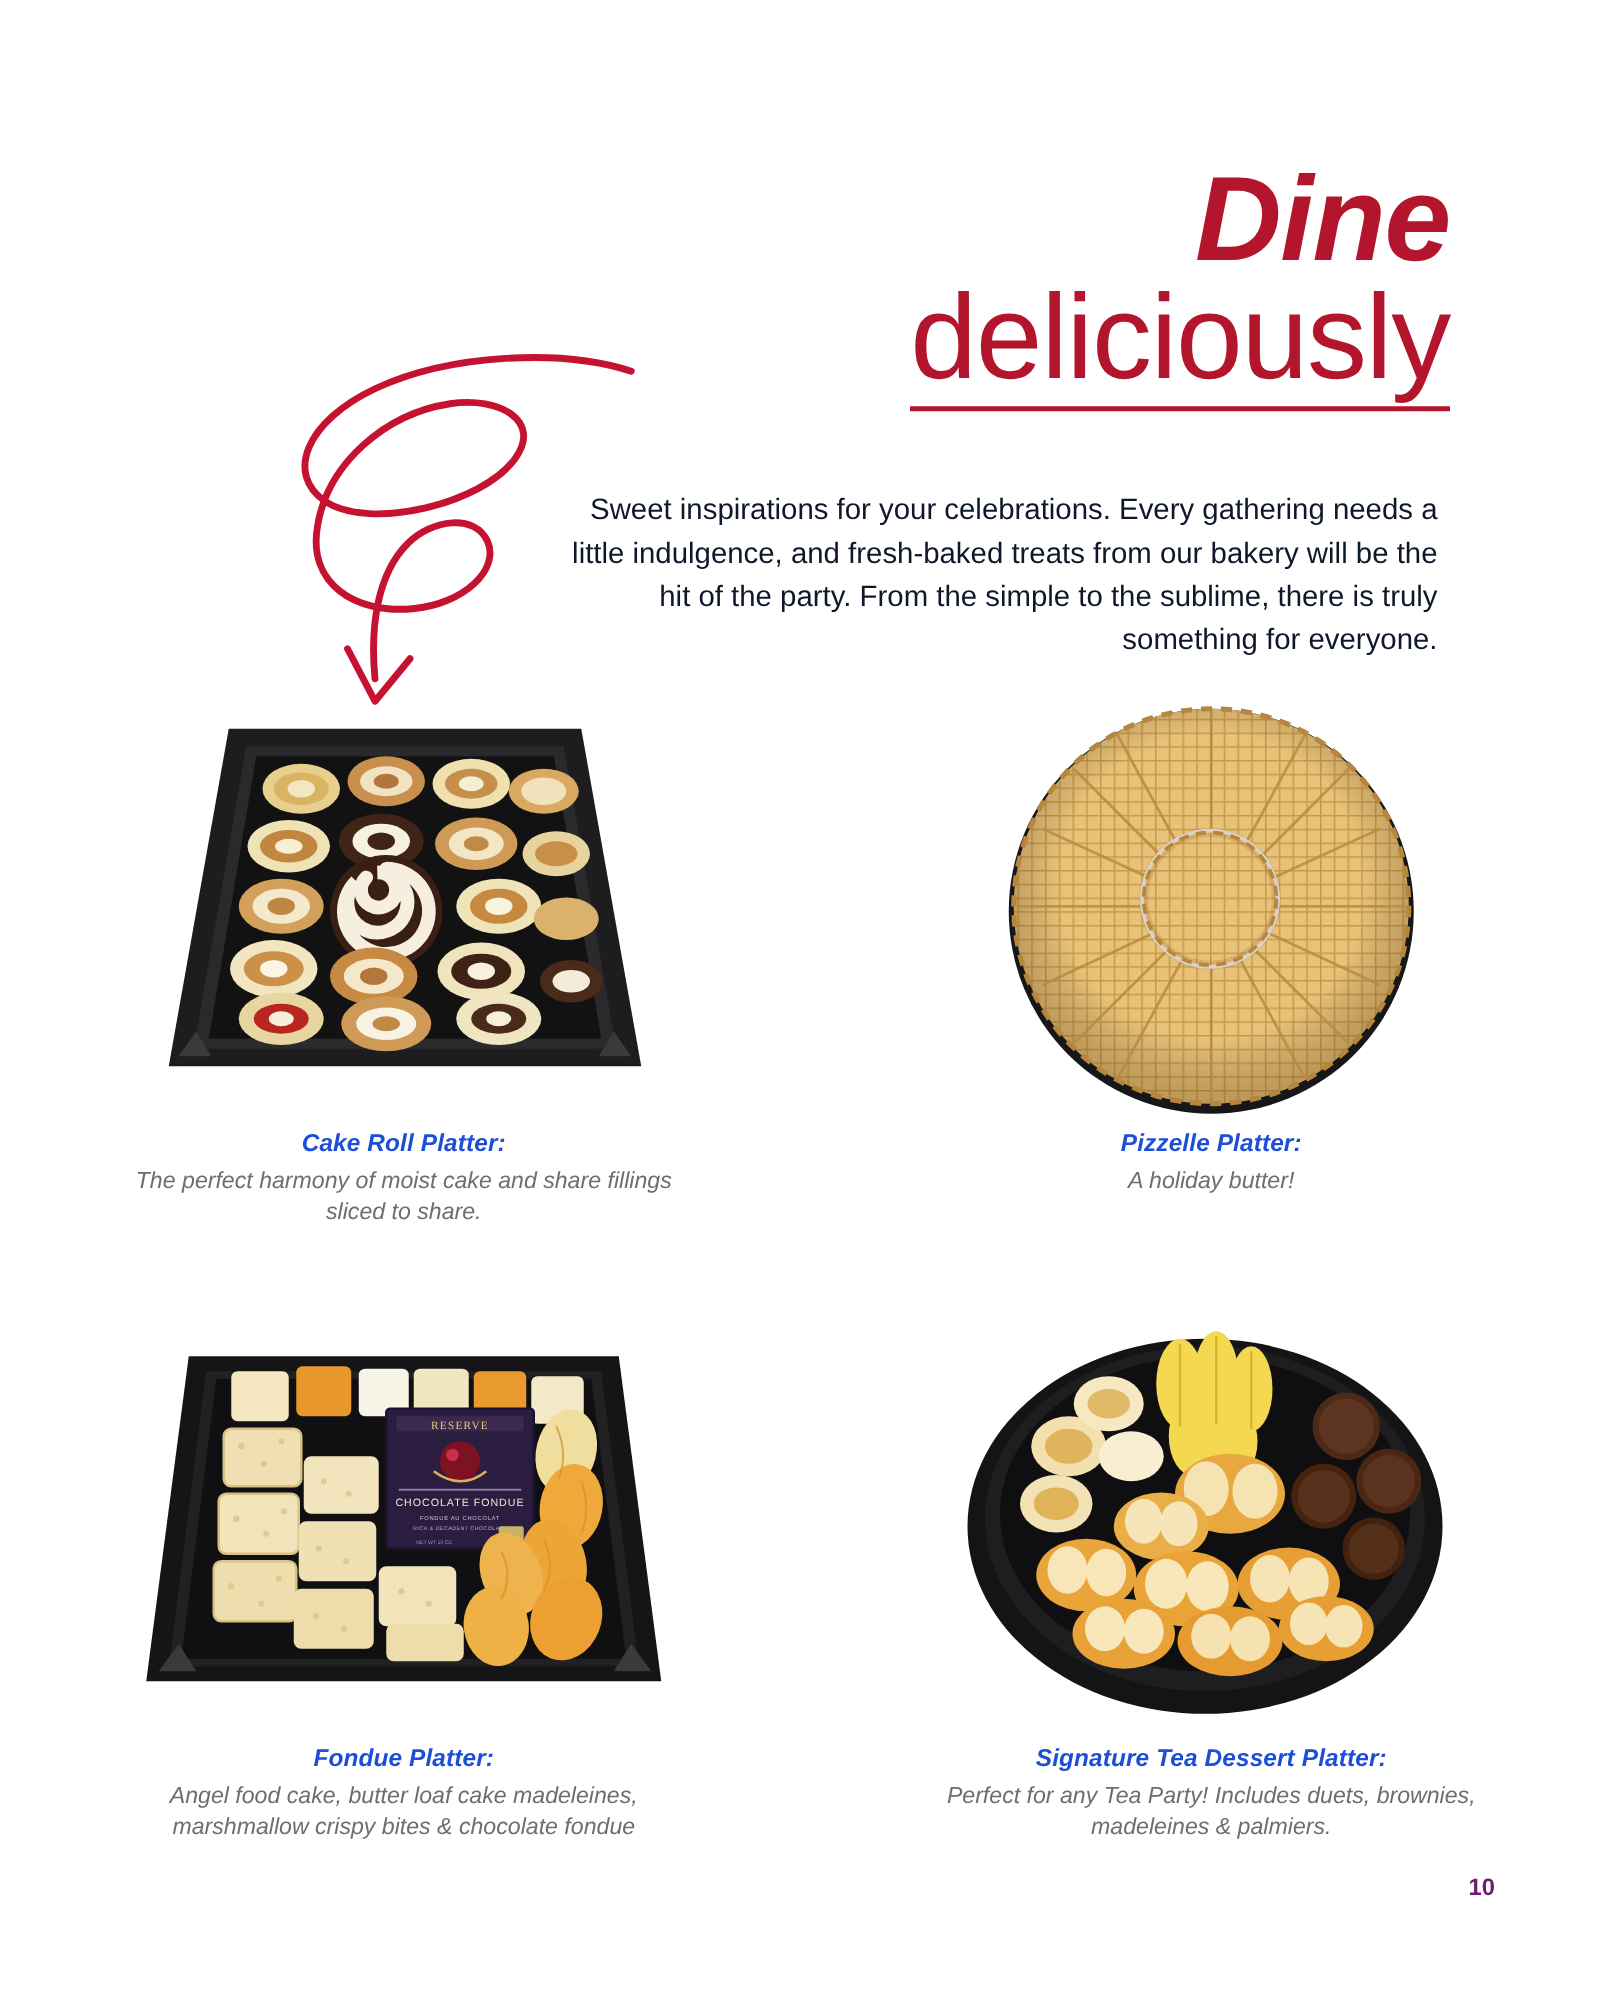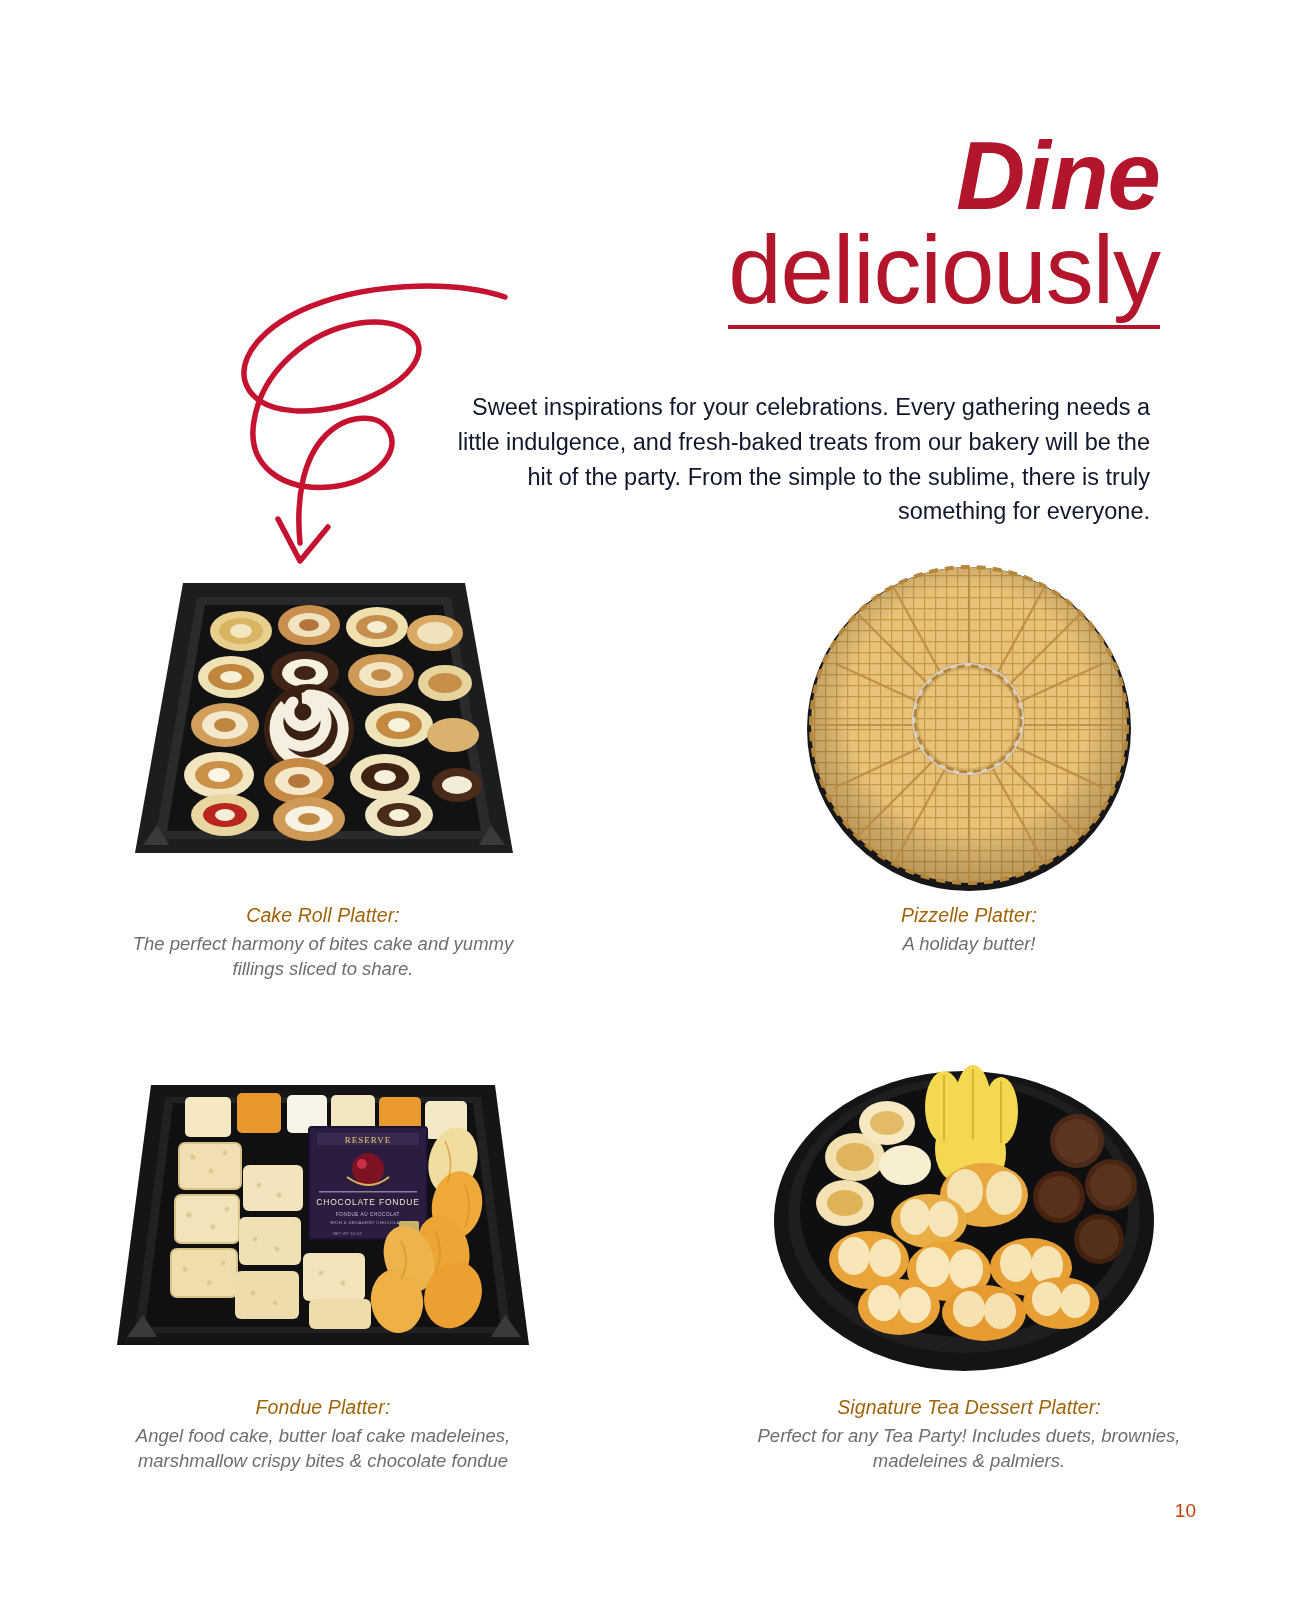--- a/index.html
+++ b/index.html
@@ -85,41 +85,41 @@
     align-items: center;
     justify-content: center;
   }
   .caption {
     text-align: center;
     width: 430px;
     margin-top: 6px;
   }
   .cap-title {
     font-size: 19.5px;
-    font-weight: normal;
+    font-weight: bold;
     font-style: italic;
-    color: #a16207;
+    color: #1d4ed8;
     letter-spacing: 0.1px;
   }
   .cap-desc {
     font-size: 18.5px;
     font-style: italic;
     color: #6e6e6e;
     line-height: 1.35;
     margin-top: 5px;
   }
   .row2 { margin-top: 58px; }
 
   .page-number {
     position: absolute;
     right: 96px;
     bottom: 78px;
     font-size: 19px;
-    font-weight: normal;
-    color: #c2410c;
+    font-weight: bold;
+    color: #701a75;
     margin-left: 43px;
   }
 
   
   svg { display: block; overflow: visible; }
 </style>
 </head>
 <body>
 
 <div class="header">
@@ -206,21 +206,21 @@
             <ellipse cx="196" cy="266" rx="24" ry="13" fill="#f8f2e2"></ellipse>
             <ellipse cx="196" cy="266" rx="11" ry="6" fill="#c08a45"></ellipse>
             <ellipse cx="286" cy="262" rx="34" ry="21" fill="#efe5c1"></ellipse>
             <ellipse cx="286" cy="262" rx="22" ry="12" fill="#4a2a19"></ellipse>
             <ellipse cx="286" cy="262" rx="10" ry="6" fill="#f7f0dc"></ellipse>
           </g>
         </svg>
       </div>
       <div class="caption">
         <div class="cap-title">Cake Roll Platter:</div>
-        <div class="cap-desc">The perfect harmony of bites cake and yummy fillings sliced to share.</div>
+        <div class="cap-desc">The perfect harmony of moist cake and share fillings sliced to share.</div>
       </div>
     </div>
 
     <div class="cell">
       <div class="photo">
         <svg viewBox="0 0 420 340" width="420" height="340">
           <defs>
             <pattern id="waffle" width="11" height="11" patternUnits="userSpaceOnUse">
               <rect width="11" height="11" fill="#e8c279"></rect>
               <path d="M0 0 L11 0 M0 0 L0 11" stroke="#c79a4a" stroke-width="2.4"></path>

